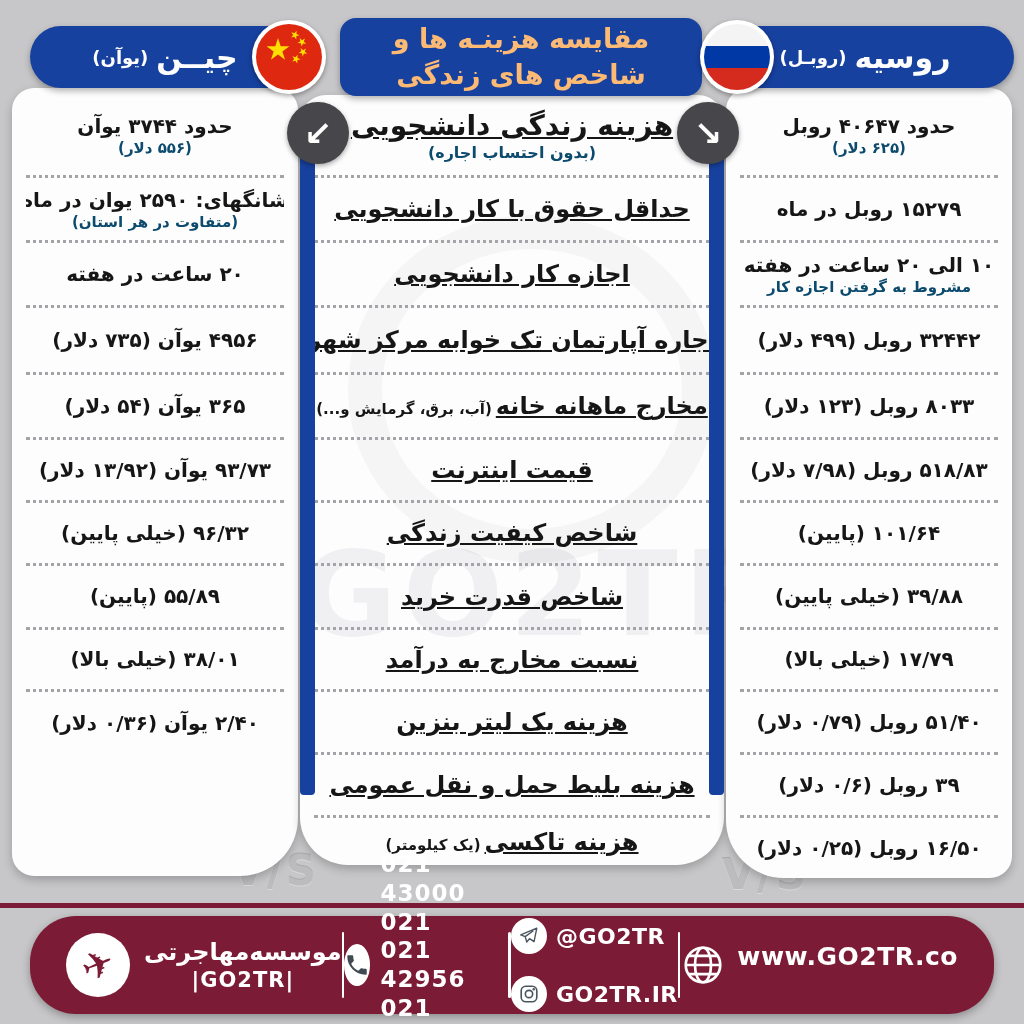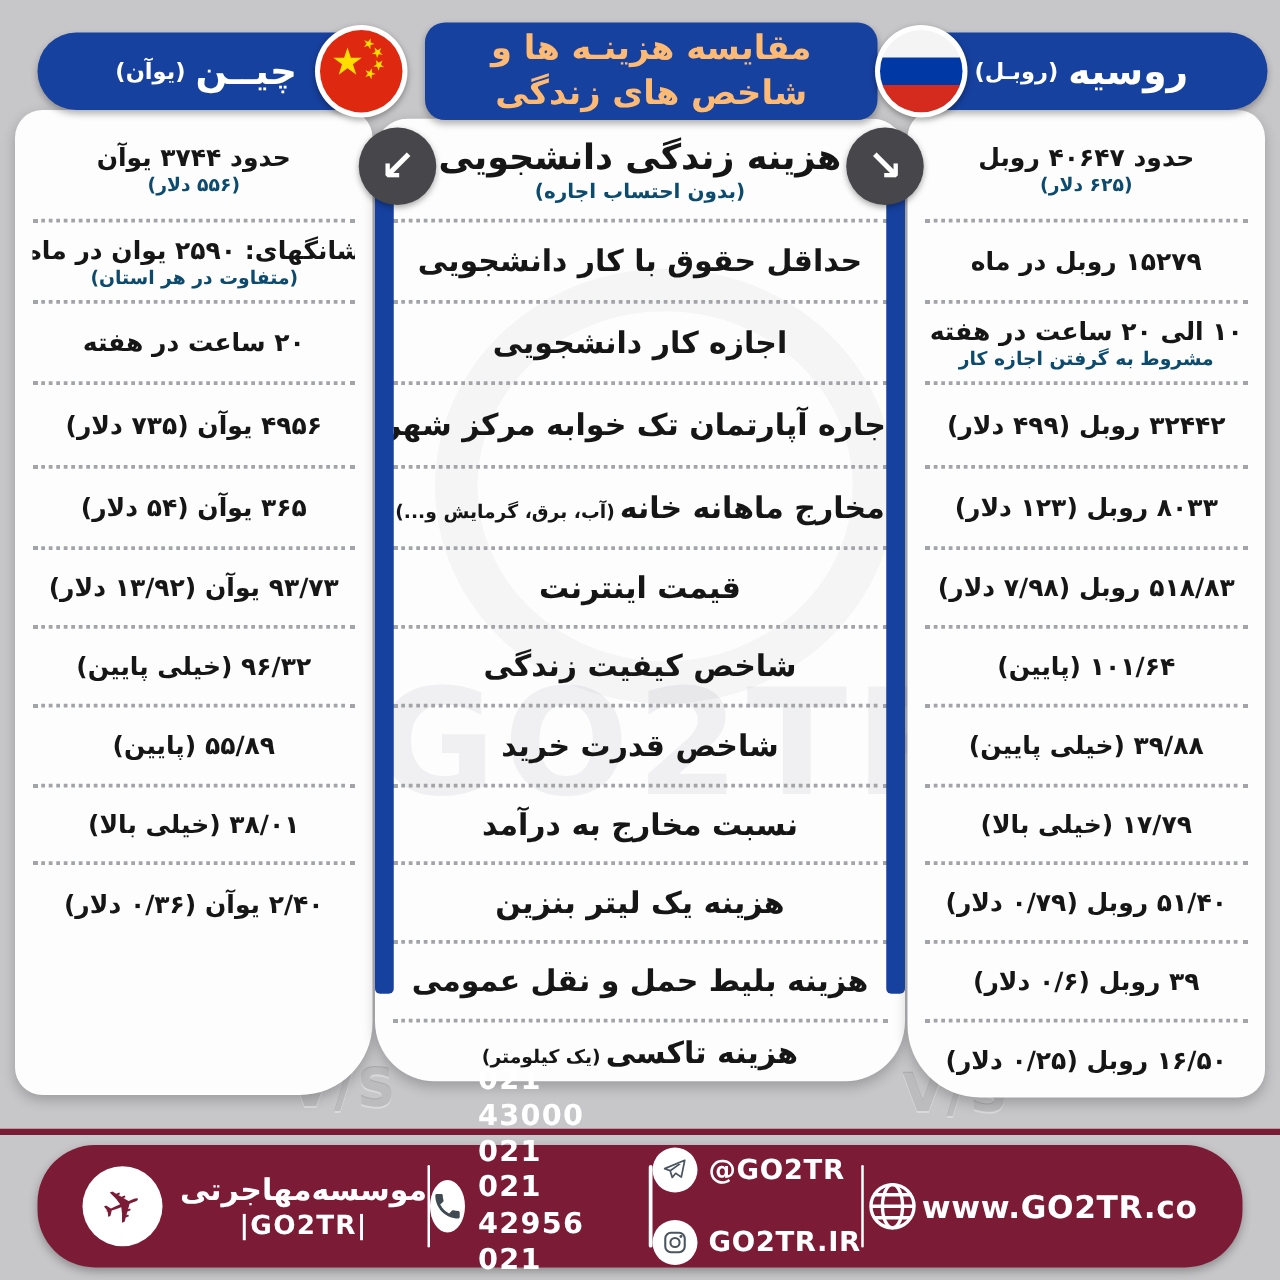--- a/index.html
+++ b/index.html
@@ -53,21 +53,21 @@
         grid-template-rows:83px 65px 65px 67px 65px 63px 63px 64px 62px 63px 63px auto;}
   .card-china .rows,.card-russia .rows{padding-top:7px;grid-template-rows:83px 65px 65px 67px 65px 63px 63px 64px 62px 63px 63px auto;}
   .rows{margin:0 14px;}
   .row{display:flex;flex-direction:column;align-items:center;justify-content:center;
        border-bottom:3px dotted #a3a4a8;text-align:center;color:#161616;overflow:hidden;}
   .row:last-child{border-bottom:none;}
   .row .main{font-weight:700;white-space:nowrap;line-height:1.25;}
   .row .note{font-weight:700;font-size:15px;margin-right:4px;}
   .row .sub{font-weight:700;font-size:15px;line-height:1.2;color:#0c4a6e;}
   .row .sub:empty,.row .note:empty{display:none;}
-  .card-middle .row .main{font-size:24px;}
+  .card-middle .row .main{font-size:24px;text-decoration:underline;}
   .card-middle .row:first-child .main{font-size:28px;}
   .card-middle .row .sub{font-size:16px;}
   .card-china .row .main,.card-russia .row .main{font-size:20px;}
 
   
   .footer-line{position:absolute;left:0;top:903px;width:1024px;height:5px;background:#7b1b36;z-index:2;}
   .footer{position:absolute;left:30px;top:916px;width:964px;height:98px;background:#7b1b36;
           border-radius:46px;z-index:3;display:flex;direction:ltr;align-items:center;
           justify-content:space-between;padding:0 36px;box-sizing:border-box;color:#fff;
           box-shadow:0 3px 8px rgba(0,0,0,.3);}
@@ -80,21 +80,21 @@
   .org-1{font-size:24px;font-weight:800;}
   .org-2{font-size:21px;font-weight:700;letter-spacing:1px;direction:ltr;}
   .phones{display:flex;align-items:center;gap:10px;}
   .icon-circle{background:#fff;border-radius:50%;display:flex;align-items:center;justify-content:center;}
   .phone-icon{width:42px;height:42px;}
   .phone-list{display:flex;flex-direction:column;text-align:left;font-size:23px;font-weight:800;
               line-height:1.25;letter-spacing:1px;}
   .social{display:flex;flex-direction:column;gap:22px;}
   .social-row{display:flex;align-items:center;gap:9px;font-size:22px;font-weight:800;letter-spacing:.5px;}
   .social-icon{width:36px;height:36px;}
-  .web{display:flex;align-items:center;font-size:25px;font-weight:800;letter-spacing:.5px;}
+  .web{display:flex;gap:11px;font-size:25px;font-weight:800;letter-spacing:.5px;}
   .globe-icon{width:46px;height:46px;}
 </style>
 </head>
 <body>
 
 <div class="stage">
 
   <div class="wm-vs wm-vs-left">V/S</div>
   <div class="wm-vs wm-vs-right">V/S</div>
 

